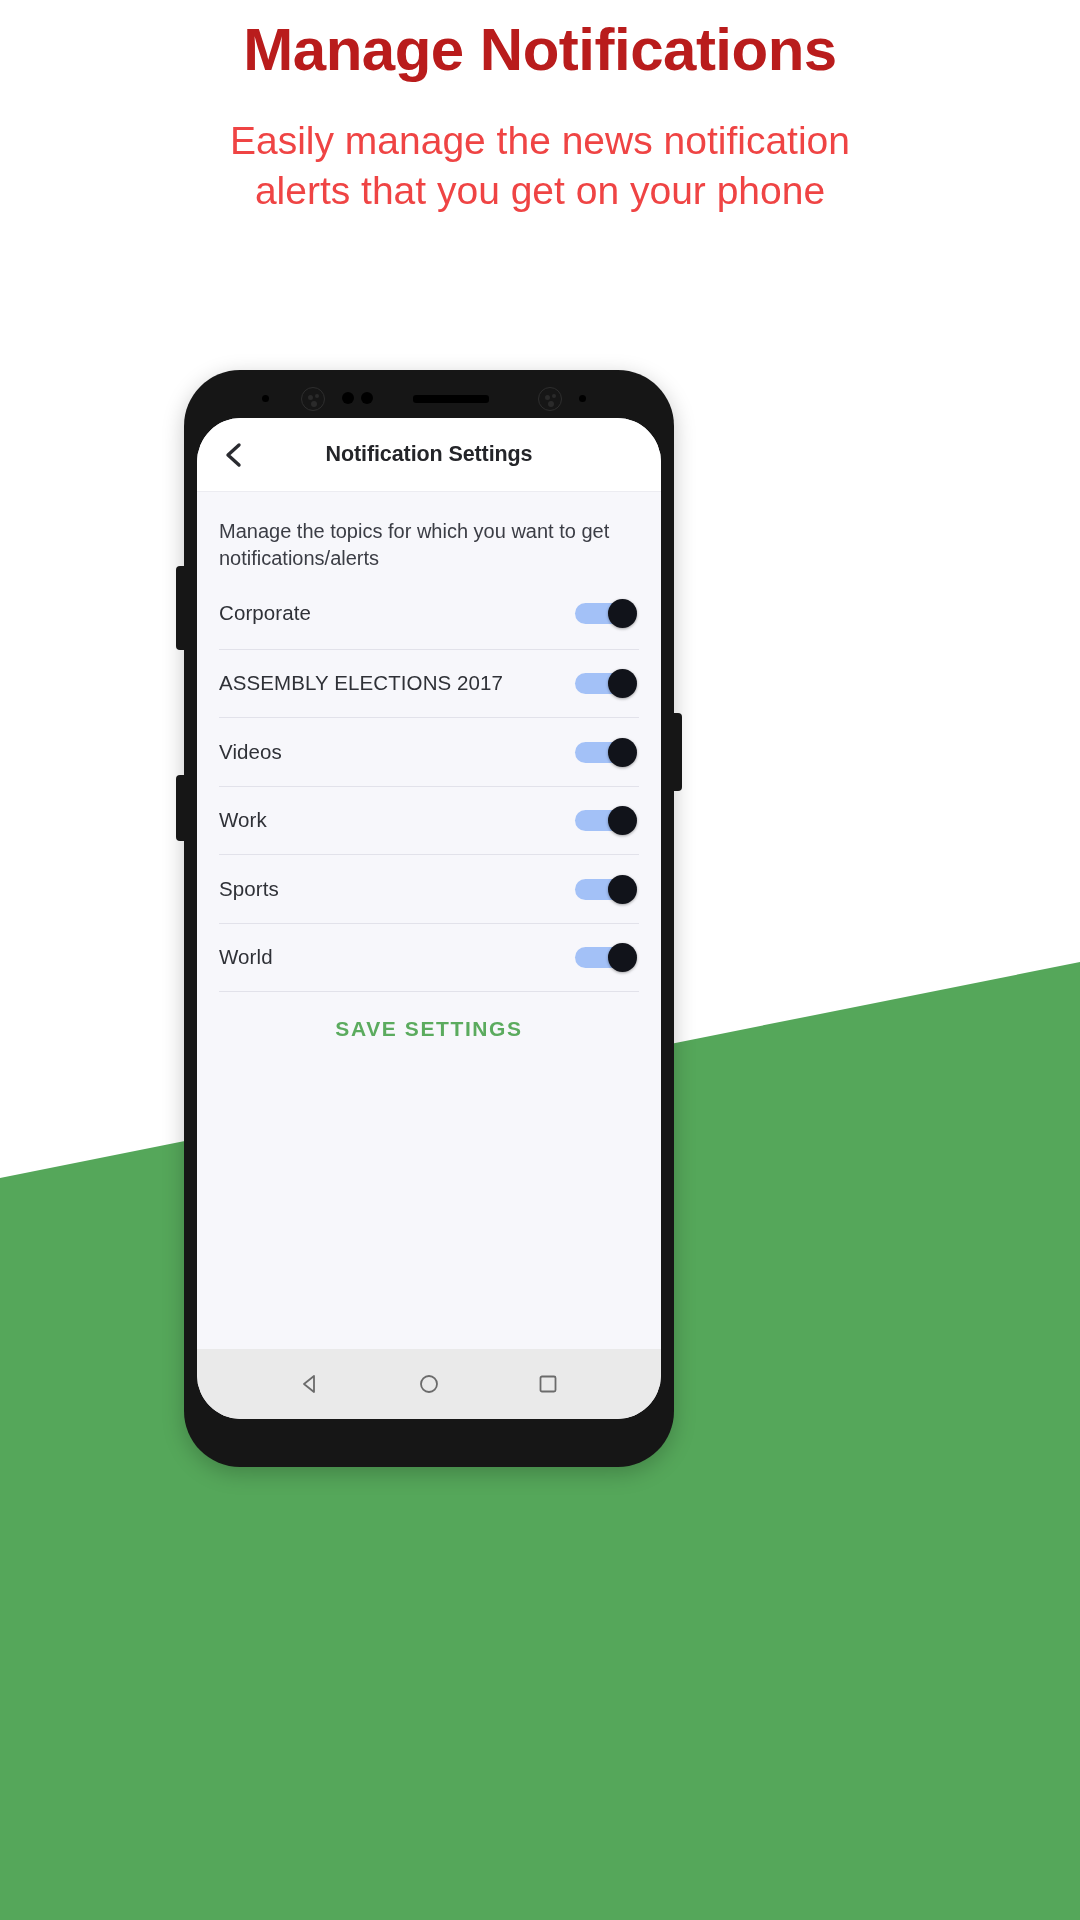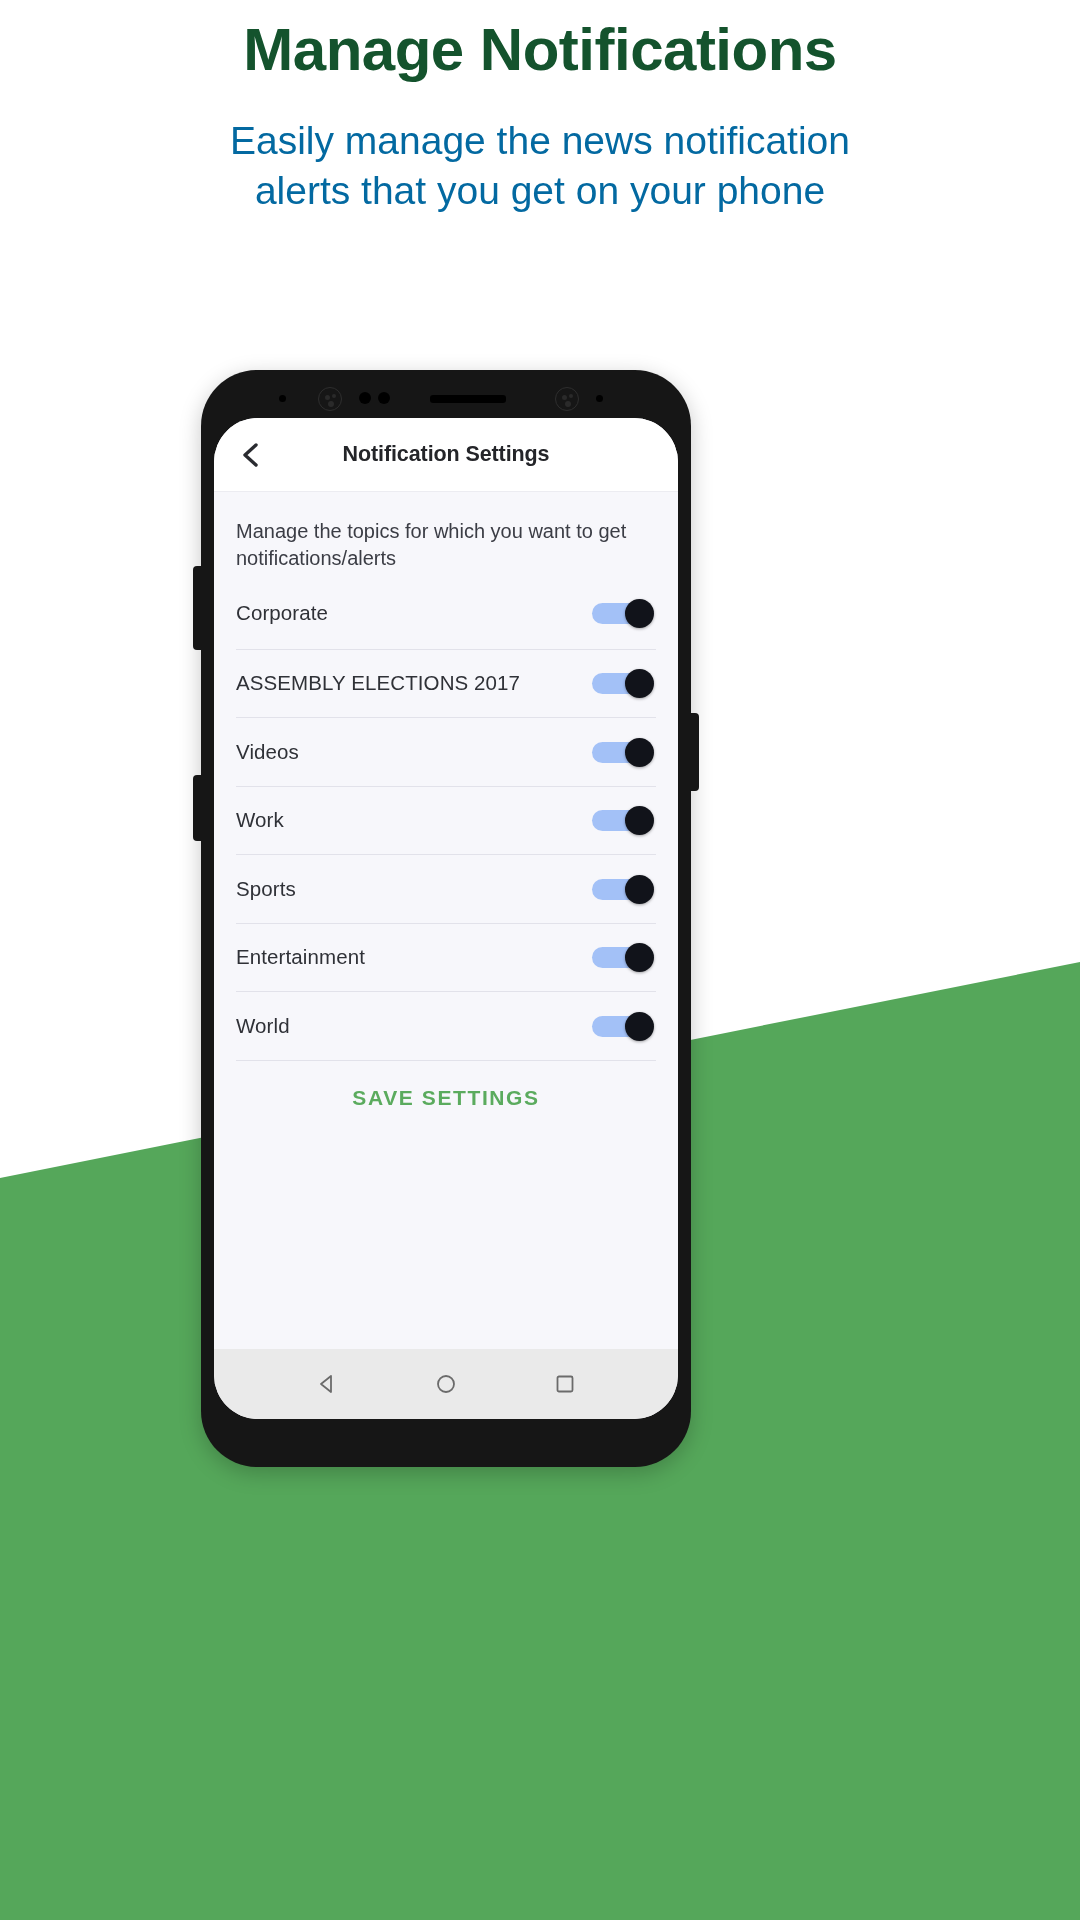--- a/index.html
+++ b/index.html
@@ -37,21 +37,21 @@
     font-size:39px;
     color:#111111;
     line-height:1.28;
     font-weight:400;
   }
   .subheadline span { display:block; }
 
   
   .phone {
     position:absolute;
-    left:201px; top:370px;
+    left:184px; top:370px;
     width:490px; height:1097px;
     background:#161616;
     border-radius:56px;
     z-index:4;
     box-shadow:0 6px 22px rgba(0,0,0,0.22);
   }
   
   .btn-left-1 {
     position:absolute; left:-8px; top:196px;
     width:10px; height:84px;
@@ -199,22 +199,22 @@
   }
 </style>
 </head>
 <body style="background: rgb(255, 255, 255);">
 
 <svg class="green-band" viewBox="0 0 1080 1920" preserveAspectRatio="none">
   <polygon id="band-poly" points="0,1178 1080,962 1080,1920 0,1920" fill="#55a75a"></polygon>
 </svg>
 
 <div class="headline-wrap">
-  <div class="headline" style="color: #14532d; margin-top: 20px;">Manage Notifications</div>
-  <div class="subheadline" style="color: #0369a1;">
+  <div class="headline" style="color: #b91c1c; margin-top: 20px;">Manage Notifications</div>
+  <div class="subheadline" style="color: #ef4444;">
     <span>Easily manage the news notification</span>
     <span>alerts that you get on your phone</span>
   </div>
 </div>
 
 <div class="phone" style="background: rgb(22, 22, 22);">
 
   <div class="btn-left-1"></div>
   <div class="btn-left-2"></div>
   <div class="btn-right-1"></div>
@@ -280,27 +280,20 @@
           </div>
         </div>
         <div class="topic-row">
           <div class="topic-label">Sports</div>
           <div class="toggle">
             <div class="track" style="background: rgb(163, 193, 247);"></div>
             <div class="thumb" style="background: rgb(17, 19, 26);"></div>
           </div>
         </div>
         <div class="topic-row">
-          <div class="topic-label">Entertainment</div>
-          <div class="toggle">
-            <div class="track" style="background: rgb(163, 193, 247);"></div>
-            <div class="thumb" style="background: rgb(17, 19, 26);"></div>
-          </div>
-        </div>
-        <div class="topic-row">
           <div class="topic-label">World</div>
           <div class="toggle">
             <div class="track" style="background: rgb(163, 193, 247);"></div>
             <div class="thumb" style="background: rgb(17, 19, 26);"></div>
           </div>
         </div>
       </div>
 
     <div class="save-bar">
       <div class="save-label" style="color: rgb(91, 171, 94);">SAVE SETTINGS</div>

